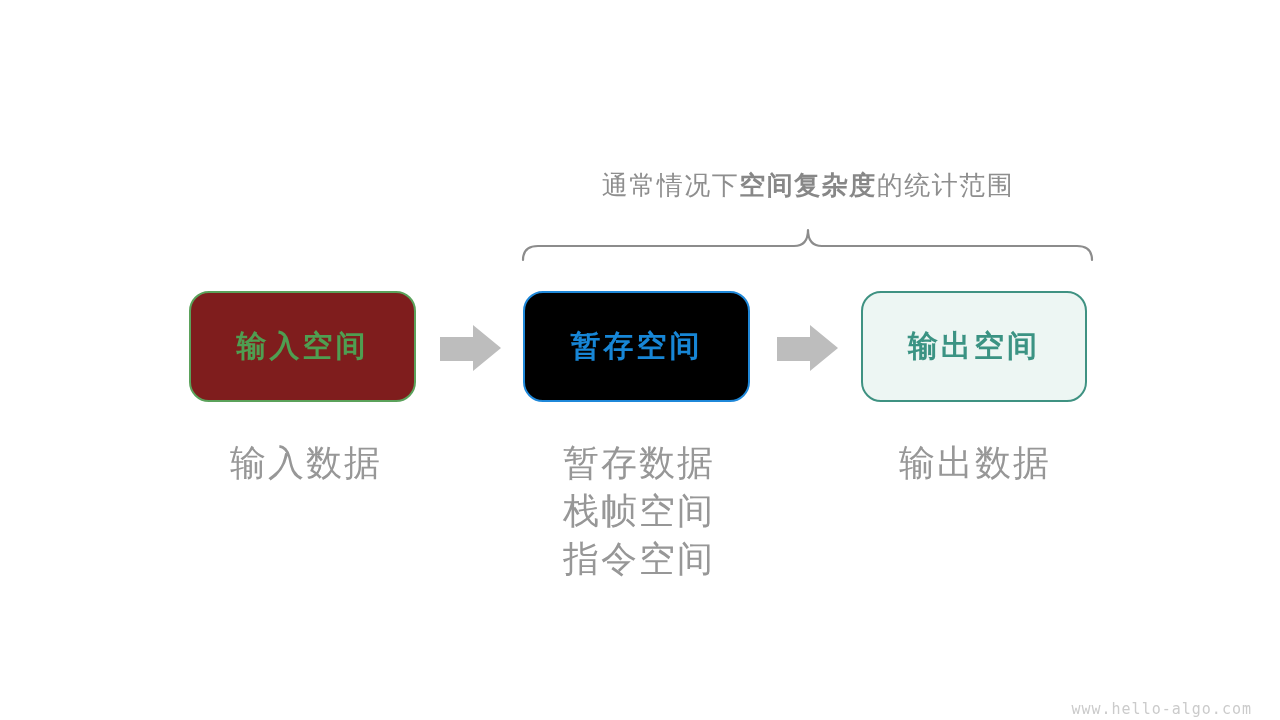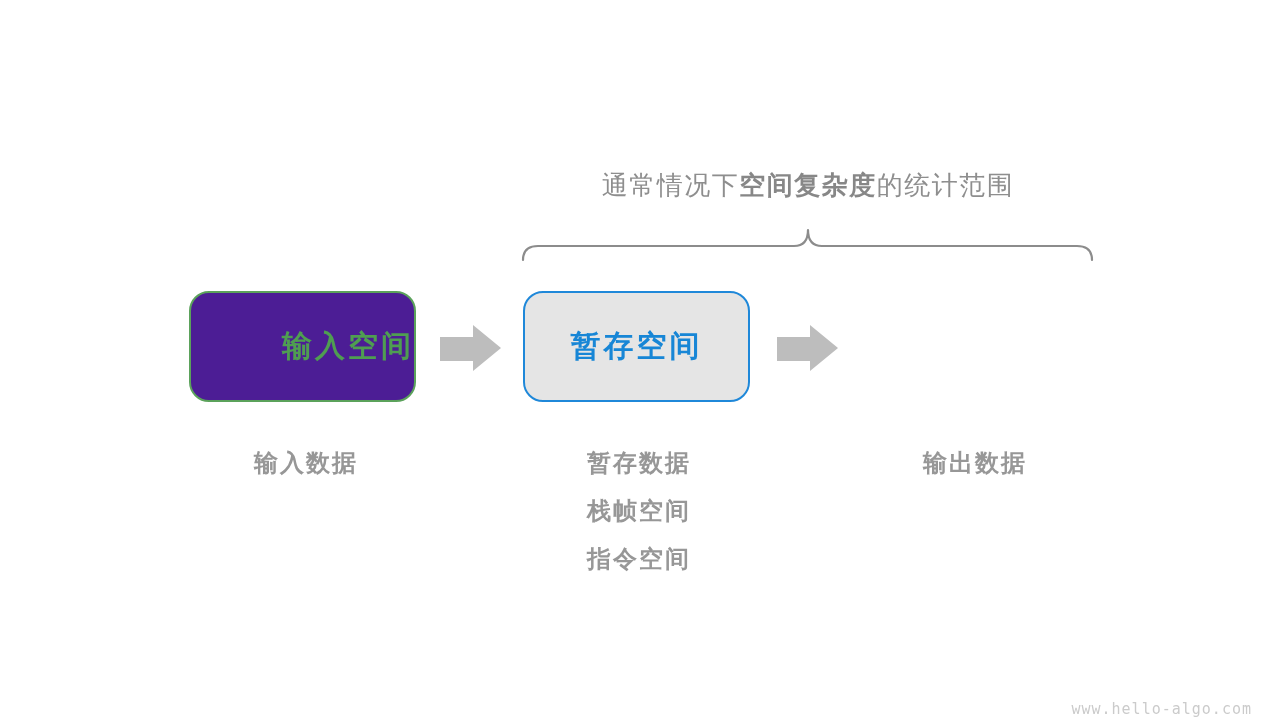--- a/index.html
+++ b/index.html
@@ -45,36 +45,35 @@
     border-width: 2.5px;
     box-sizing: border-box;
     display: flex;
     align-items: center;
     justify-content: center;
     font-size: 30px;
     font-weight: 700;
     letter-spacing: 3px;
     white-space: nowrap;
   }
-  .box-input  { left: 189px; width: 227px; background: #4c1d95; border-color: #5ba25b; color: #4f9e51; justify-content: flex-end; }
-  .box-buffer { left: 523px; width: 227px; background: #e5e5e5; border-color: #1f88d9; color: #1786d6; }
+  .box-input  { left: 189px; width: 227px; background: #7f1d1d; border-color: #5ba25b; color: #4f9e51; }
+  .box-buffer { left: 523px; width: 227px; background: #000000; border-color: #1f88d9; color: #1786d6; }
   .box-output { left: 861px; width: 226px; background: #edf6f3; border-color: #3f9282; color: #3b9383; }
   .arrow-svg { position: absolute; top: 300px; }
   .arrow-svg polygon { fill: #bdbdbd; }
   .arrow-1 { left: 440px; }
   .arrow-2 { left: 777px; }
   .caption {
     position: absolute;
     transform: translateX(-50%);
     white-space: nowrap;
-    font-size: 24px;
+    font-size: 36px;
     letter-spacing: 2px;
     color: #979797;
     line-height: 32px;
-    font-weight: bold;
   }
   .cap-r1 { top: 423px; }
   .cap-r2 { top: 471px; }
   .cap-r3 { top: 519px; }
   .cap-c1 { left: 306px; }
   .cap-c2 { left: 639px; }
   .cap-c3 { left: 975px; }
   .watermark {
     position: absolute;
     top: 676px;
@@ -107,20 +106,23 @@
   </svg>
 
   <div class="box box-buffer">
     <span>暂存空间</span>
   </div>
 
   <svg class="arrow-svg arrow-2" width="62" height="48" viewBox="0 0 62 48">
     <polygon points="0,13 33,13 33,1 61,24 33,47 33,37 0,37"></polygon>
   </svg>
 
+  <div class="box box-output">
+    <span>输出空间</span>
+  </div>
 
   <div class="caption cap-r1 cap-c1">输入数据</div>
   <div class="caption cap-r2 cap-c2">栈帧空间</div>
   <div class="caption cap-r1 cap-c2">暂存数据</div>
   <div class="caption cap-r3 cap-c2">指令空间</div>
   <div class="caption cap-r1 cap-c3">输出数据</div>
 
   <div class="watermark">www.hello-algo.com</div>
 
 </div>

